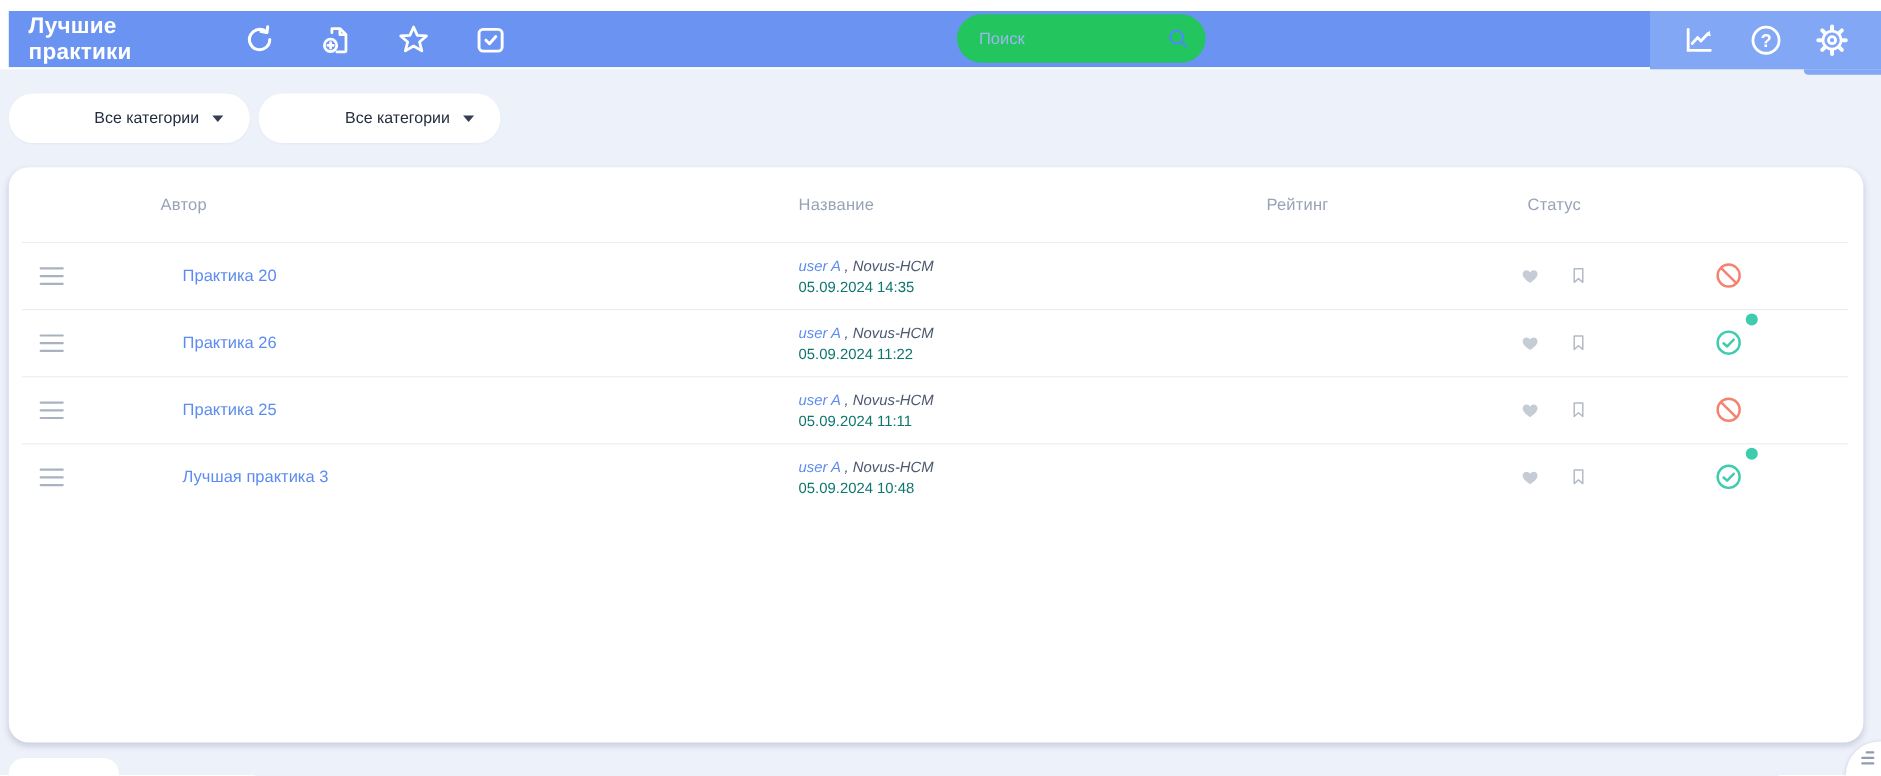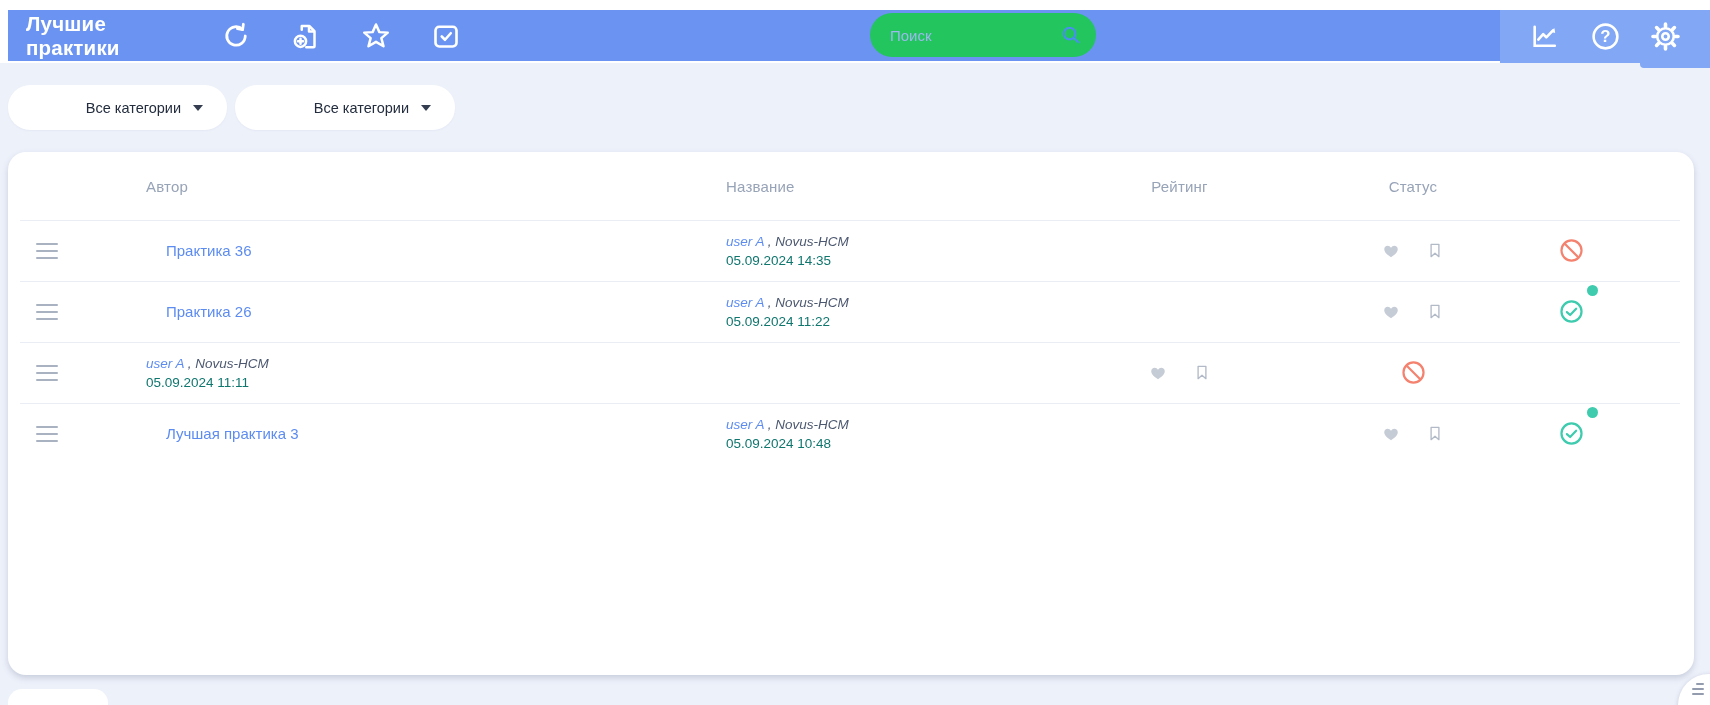--- a/index.html
+++ b/index.html
@@ -218,21 +218,21 @@
     </div>
 
     <div class="trow">
       <div class="c-handle">
           <span class="drag">
             <i></i>
             <i></i>
             <i></i>
           </span>
         </div>
-      <div class="c-name"><a class="plink">Практика 36</a></div>
+      <div class="c-name"><a class="plink">Практика 20</a></div>
       <div class="c-pad">
         <div class="a-line"><span class="a-user">user A</span> <span class="a-org">, Novus-HCM</span></div>
         <div class="a-date">05.09.2024 14:35</div>
       </div>
       <div class="c-pad"></div>
       <div class="c-rating">
         <span class="heart">
             <svg>
               <use href="#i-heart"></use>
             </svg>
@@ -295,20 +295,21 @@
     </div>
 
     <div class="trow">
       <div class="c-handle">
           <span class="drag">
             <i></i>
             <i></i>
             <i></i>
           </span>
         </div>
+      <div class="c-name"><a class="plink">Практика 25</a></div>
       <div class="c-pad">
         <div class="a-line"><span class="a-user">user A</span> <span class="a-org">, Novus-HCM</span></div>
         <div class="a-date">05.09.2024 11:11</div>
       </div>
       <div class="c-pad"></div>
       <div class="c-rating">
         <span class="heart">
             <svg>
               <use href="#i-heart"></use>
             </svg>

